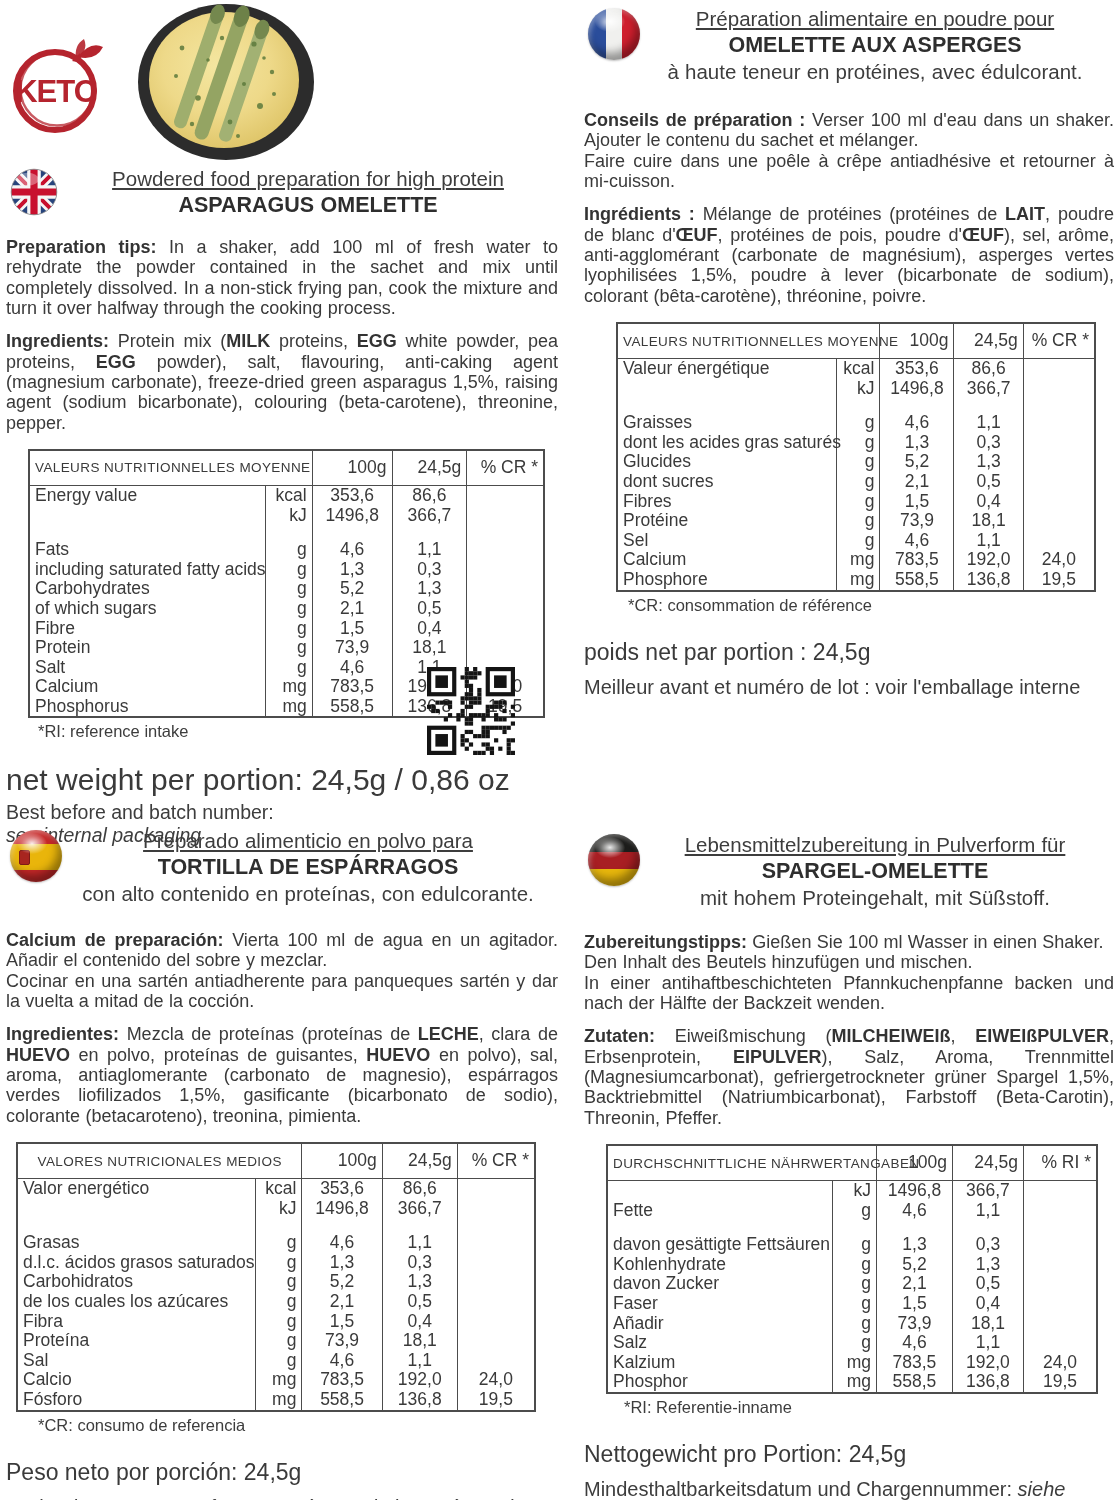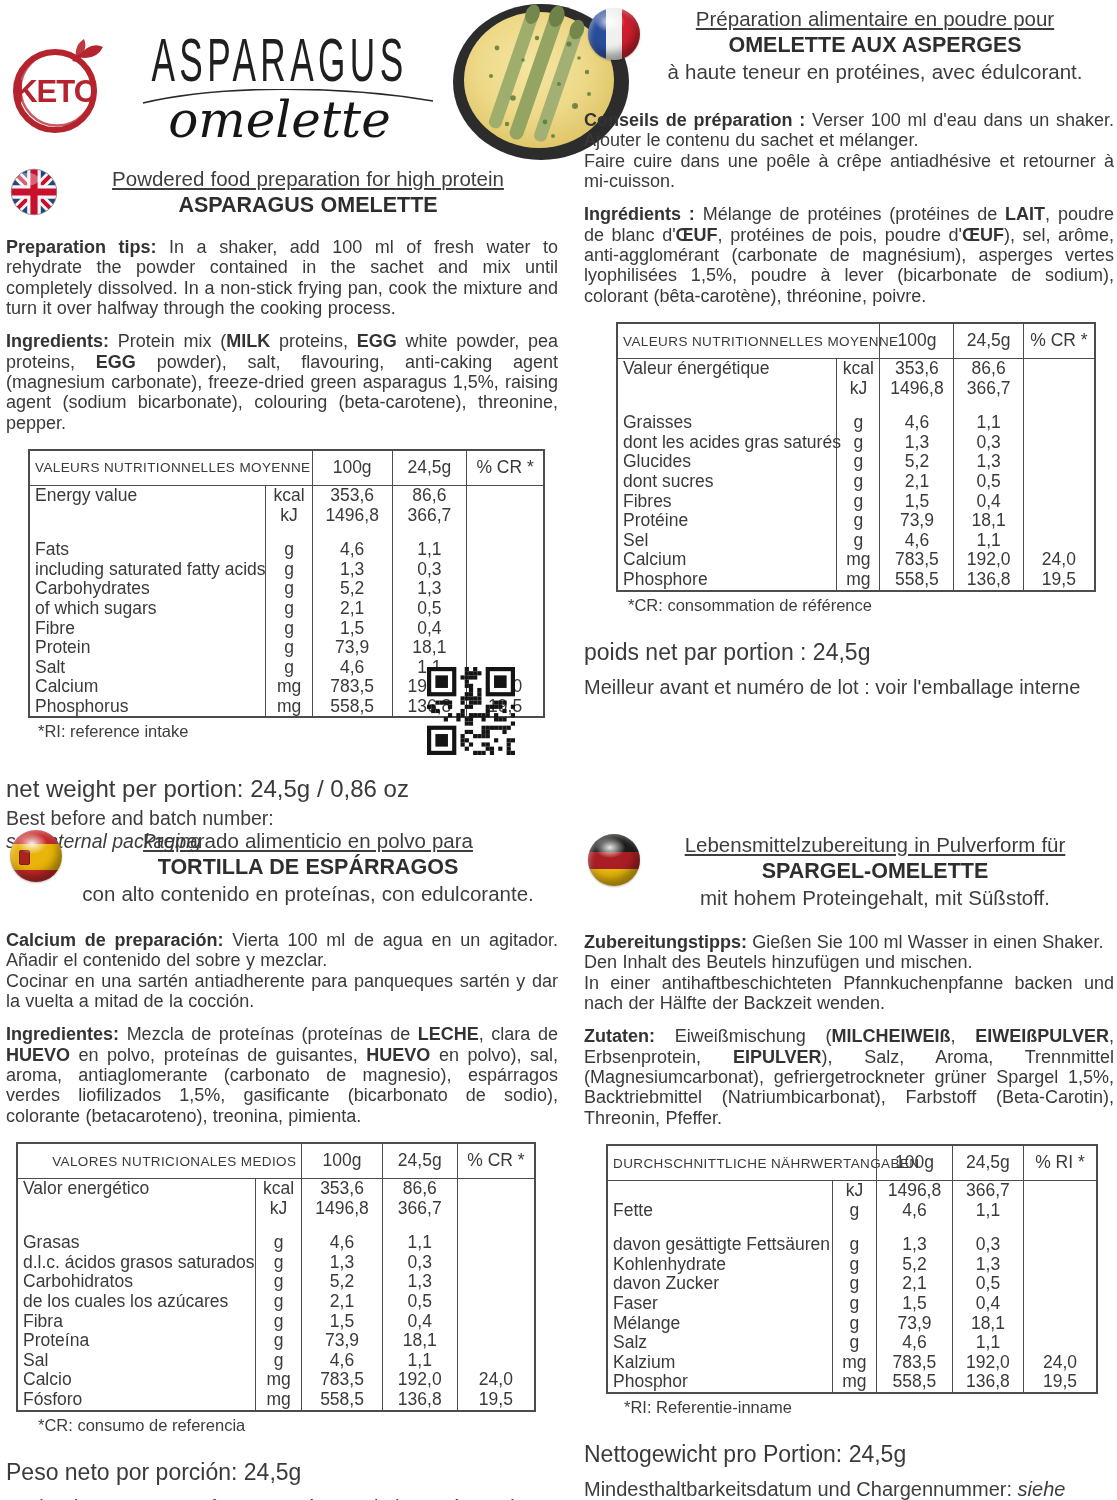--- a/index.html
+++ b/index.html
@@ -64,32 +64,32 @@
     font-size:17.5px;color:#3a3a3a;
   }
   #q-en table.nut{width:517px;margin-left:22px;}
   #q-fr table.nut{width:480px;margin-left:32px;}
   #q-es table.nut{width:520px;margin-left:10px;margin-top:16px;}
   #q-de table.nut{width:492px;margin-left:22px;}
   table.nut th,table.nut td{padding:0px 5px;border:1.5px solid #4c4c4c;line-height:1.12;}
   table.nut{border:2px solid #4c4c4c;}
   table.nut th{font-weight:normal;height:34px;}
   th.tt{
-    text-align:right;font-size:13.5px;letter-spacing:.4px;white-space:nowrap;
+    text-align:center;font-size:13.5px;letter-spacing:.4px;white-space:nowrap;
     text-transform:uppercase;color:#3a3a3a;
   }
   table.nut td.c0{text-align:left;white-space:nowrap;overflow:visible;}
-  table.nut td.c1,table.nut th.hc{text-align:center;}
+  table.nut td.c1,table.nut th.hc{text-align:right;}
   table.nut td.c2,table.nut td.c3,table.nut td.c4{text-align:center;}
   table.nut td{border-top:none;border-bottom:none;}
   table.nut tbody tr:nth-child(2) td{padding-bottom:15px;}
   col.w0{width:46%;}col.w1{width:9%;}col.w2{width:15.5%;}col.w3{width:14.5%;}col.w4{width:15%;}
 
   .ri-note{font-size:16.5px;margin:4px 0 0 32px;}
-  .net-weight{font-size:24px;margin-top:34px;color:#3a3a3a;}
+  .net-weight{font-size:30px;margin-top:22px;color:#3a3a3a;}
   .bb-lines{font-size:19.5px;margin-top:4px;white-space:pre-wrap;line-height:1.15;}
   #q-fr .net-weight,#q-es .net-weight,#q-de .net-weight{font-size:23px;margin-top:24px;}
   #q-fr .bb-lines,#q-es .bb-lines,#q-de .bb-lines{font-size:20px;margin-top:10px;}
 
   .qr{position:absolute;left:421px;top:663px;width:88px;height:88px;}
 
   .para,.lh1,.lh2,.lh3{word-spacing:.02em;}
 </style>
 </head>
 <body>
@@ -98,29 +98,20 @@
   <div class="brand-row">
     <div class="keto-wrap">
       <svg width="100" height="120" viewBox="0 0 100 120">
         <circle cx="49" cy="60" r="39" fill="none" stroke="#b5242e" stroke-width="6"></circle>
         <circle cx="51" cy="58" r="36.5" fill="none" stroke="#b5242e" stroke-width="2.5" opacity=".75"></circle>
         <path d="M72 26 Q84 10 97 16 Q90 30 72 26 Z" fill="#b5242e"></path>
         <path d="M70 28 Q68 14 78 8 Q83 20 70 28 Z" fill="#b5242e" opacity=".9"></path>
         <path d="M66 30 L74 22 L76 32 Z" fill="#b5242e"></path>
         <text x="50" y="71" text-anchor="middle" font-family="Liberation Sans, sans-serif" font-size="31" font-weight="bold" fill="#b5242e" letter-spacing="-1">KETO</text>
       </svg>
-    </div>
-    <div class="brand-center">
-      <div class="brand-title">ASPARAGUS</div><br>
-      <div class="brand-sub">
-        <svg class="swash" viewBox="0 0 300 20">
-          <path d="M5 14 C 80 -4, 200 -4, 295 12" fill="none" stroke="#2a2a2a" stroke-width="1.6"></path>
-        </svg>
-        <span>omelette</span>
-      </div>
     </div>
     <div class="pan-wrap">
       <svg width="182" height="160" viewBox="0 0 182 160">
         <defs>
           <radialGradient id="omg" cx="45%" cy="40%" r="65%">
             <stop offset="0%" stop-color="#f4e6a0"></stop>
             <stop offset="55%" stop-color="#eed989"></stop>
             <stop offset="100%" stop-color="#ddc365"></stop>
           </radialGradient>
         </defs>
@@ -709,21 +700,21 @@
           <td class="c4"></td>
         </tr>
         <tr>
           <td class="c0">Faser</td>
           <td class="c1">g</td>
           <td class="c2">1,5</td>
           <td class="c3">0,4</td>
           <td class="c4"></td>
         </tr>
         <tr>
-          <td class="c0">Mélange</td>
+          <td class="c0">Añadir</td>
           <td class="c1">g</td>
           <td class="c2">73,9</td>
           <td class="c3">18,1</td>
           <td class="c4"></td>
         </tr>
         <tr>
           <td class="c0">Salz</td>
           <td class="c1">g</td>
           <td class="c2">4,6</td>
           <td class="c3">1,1</td>

